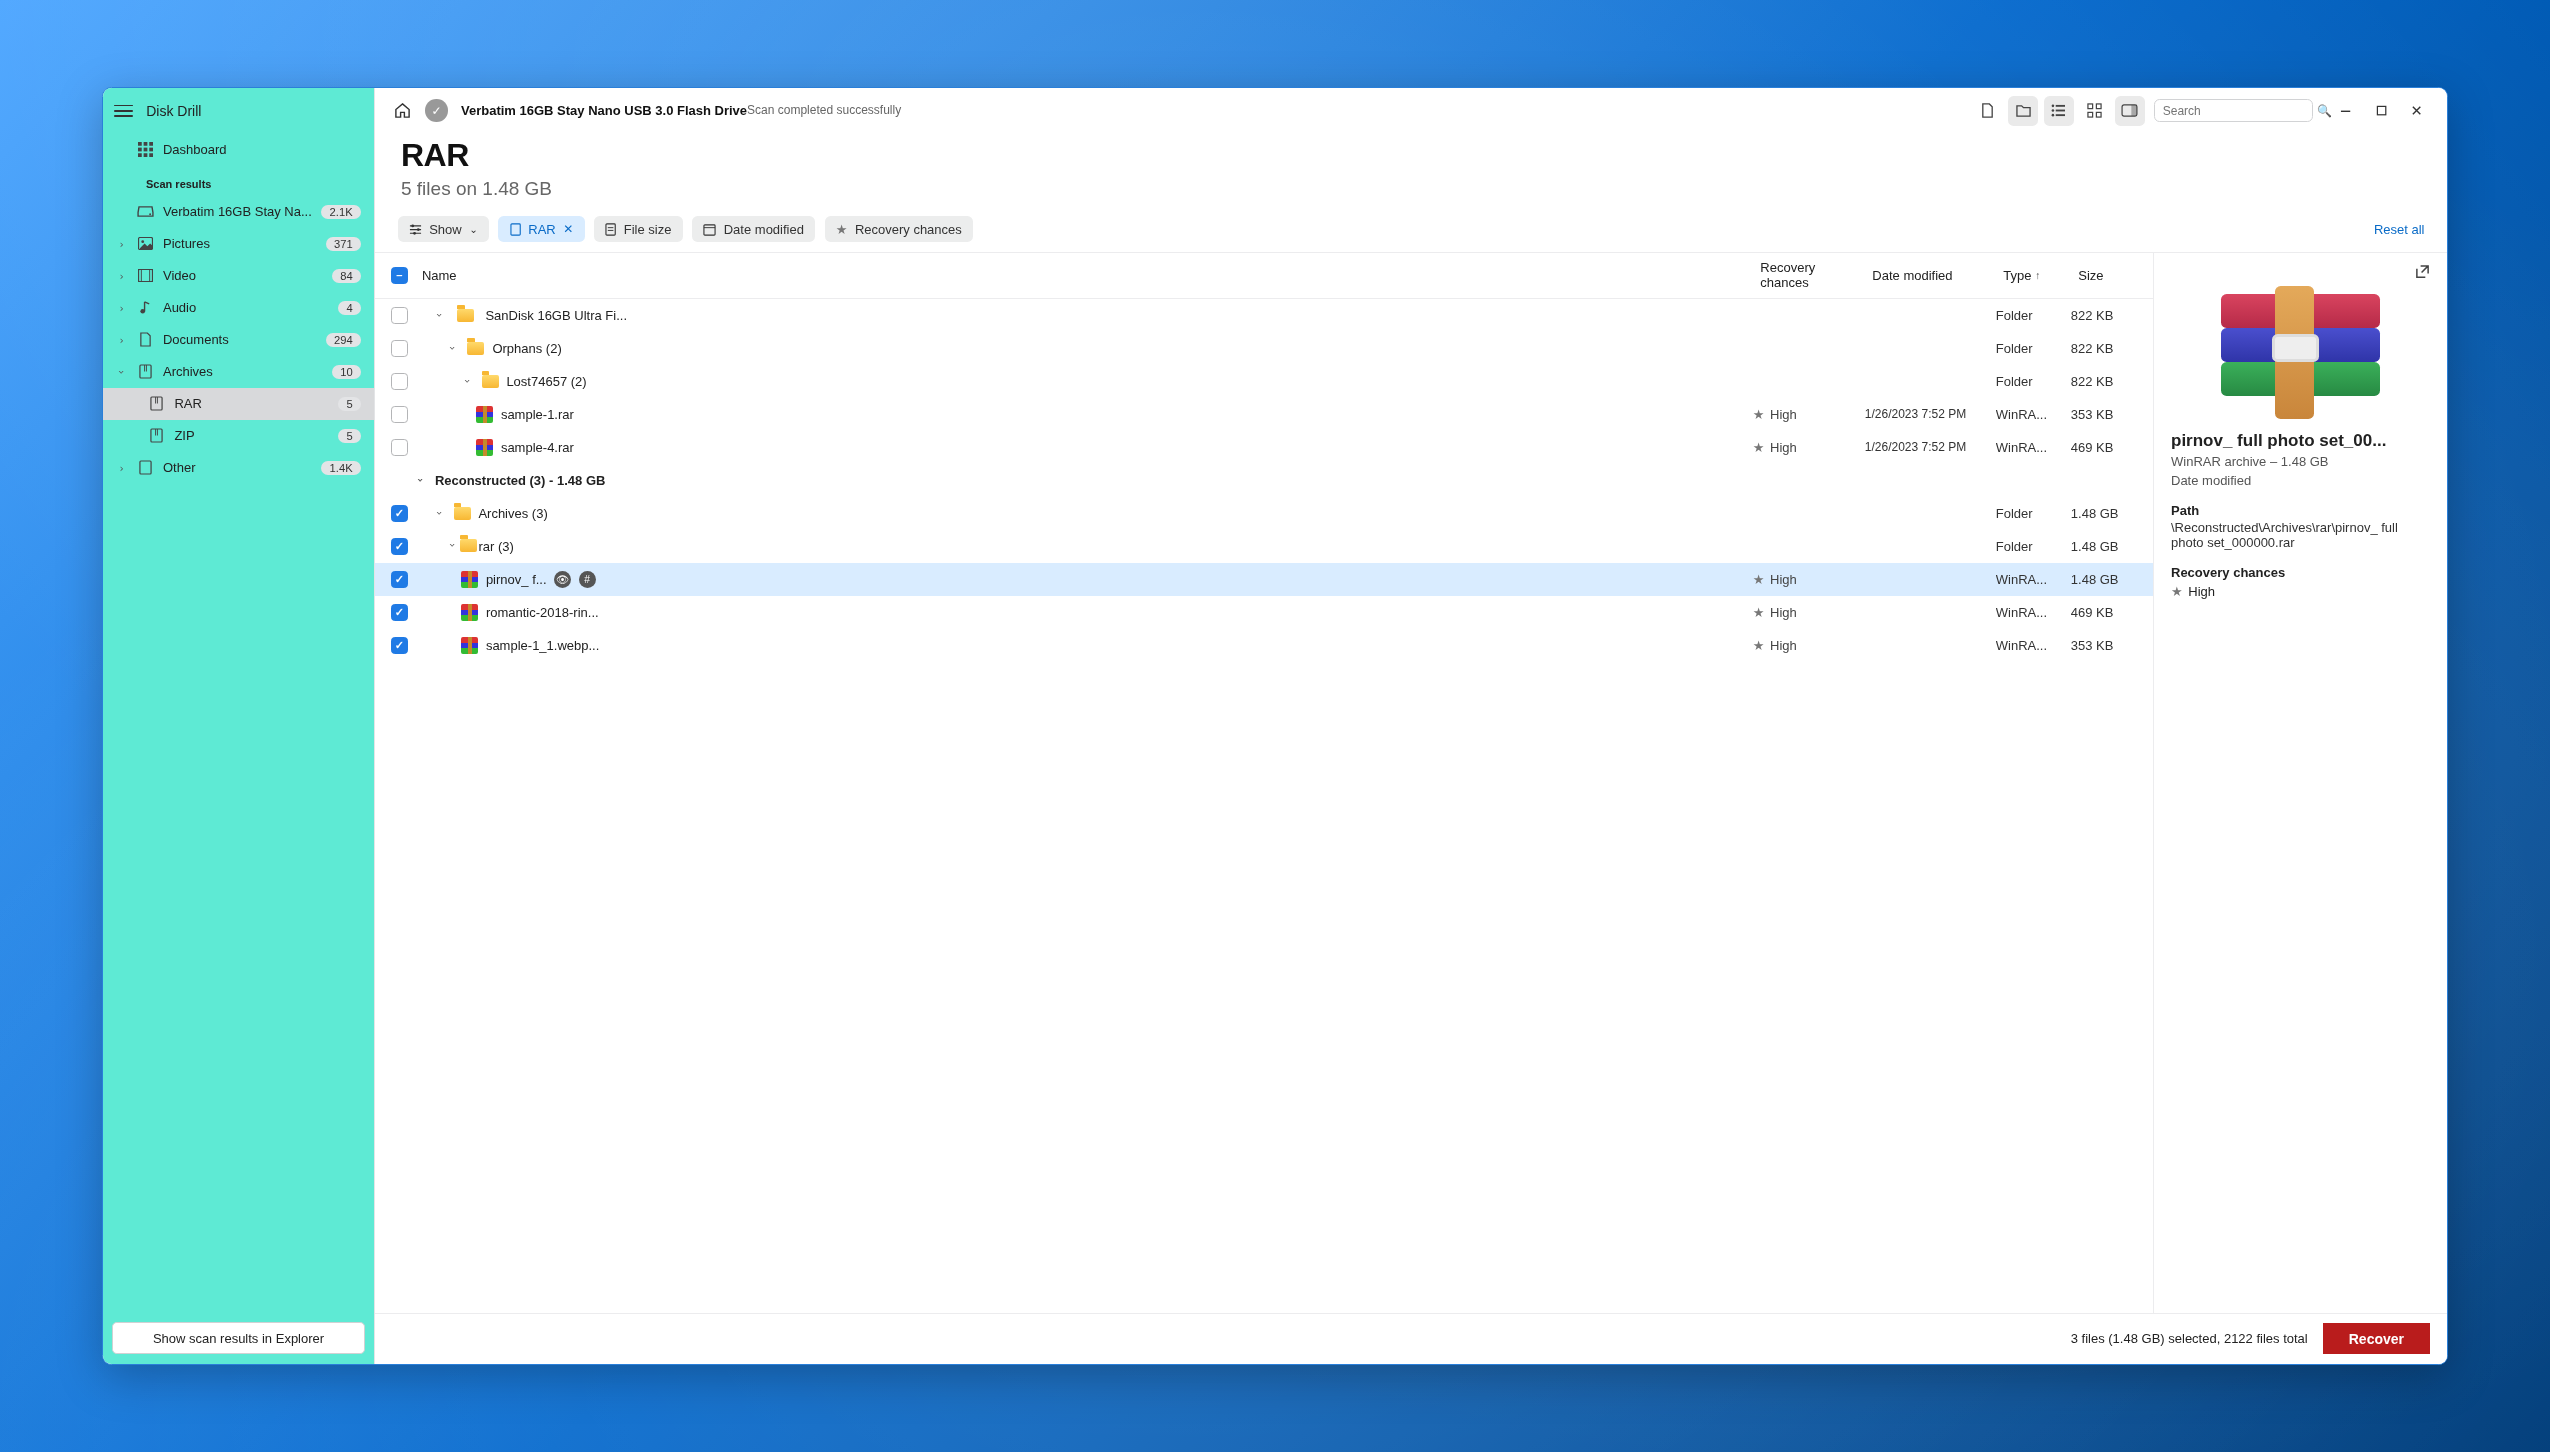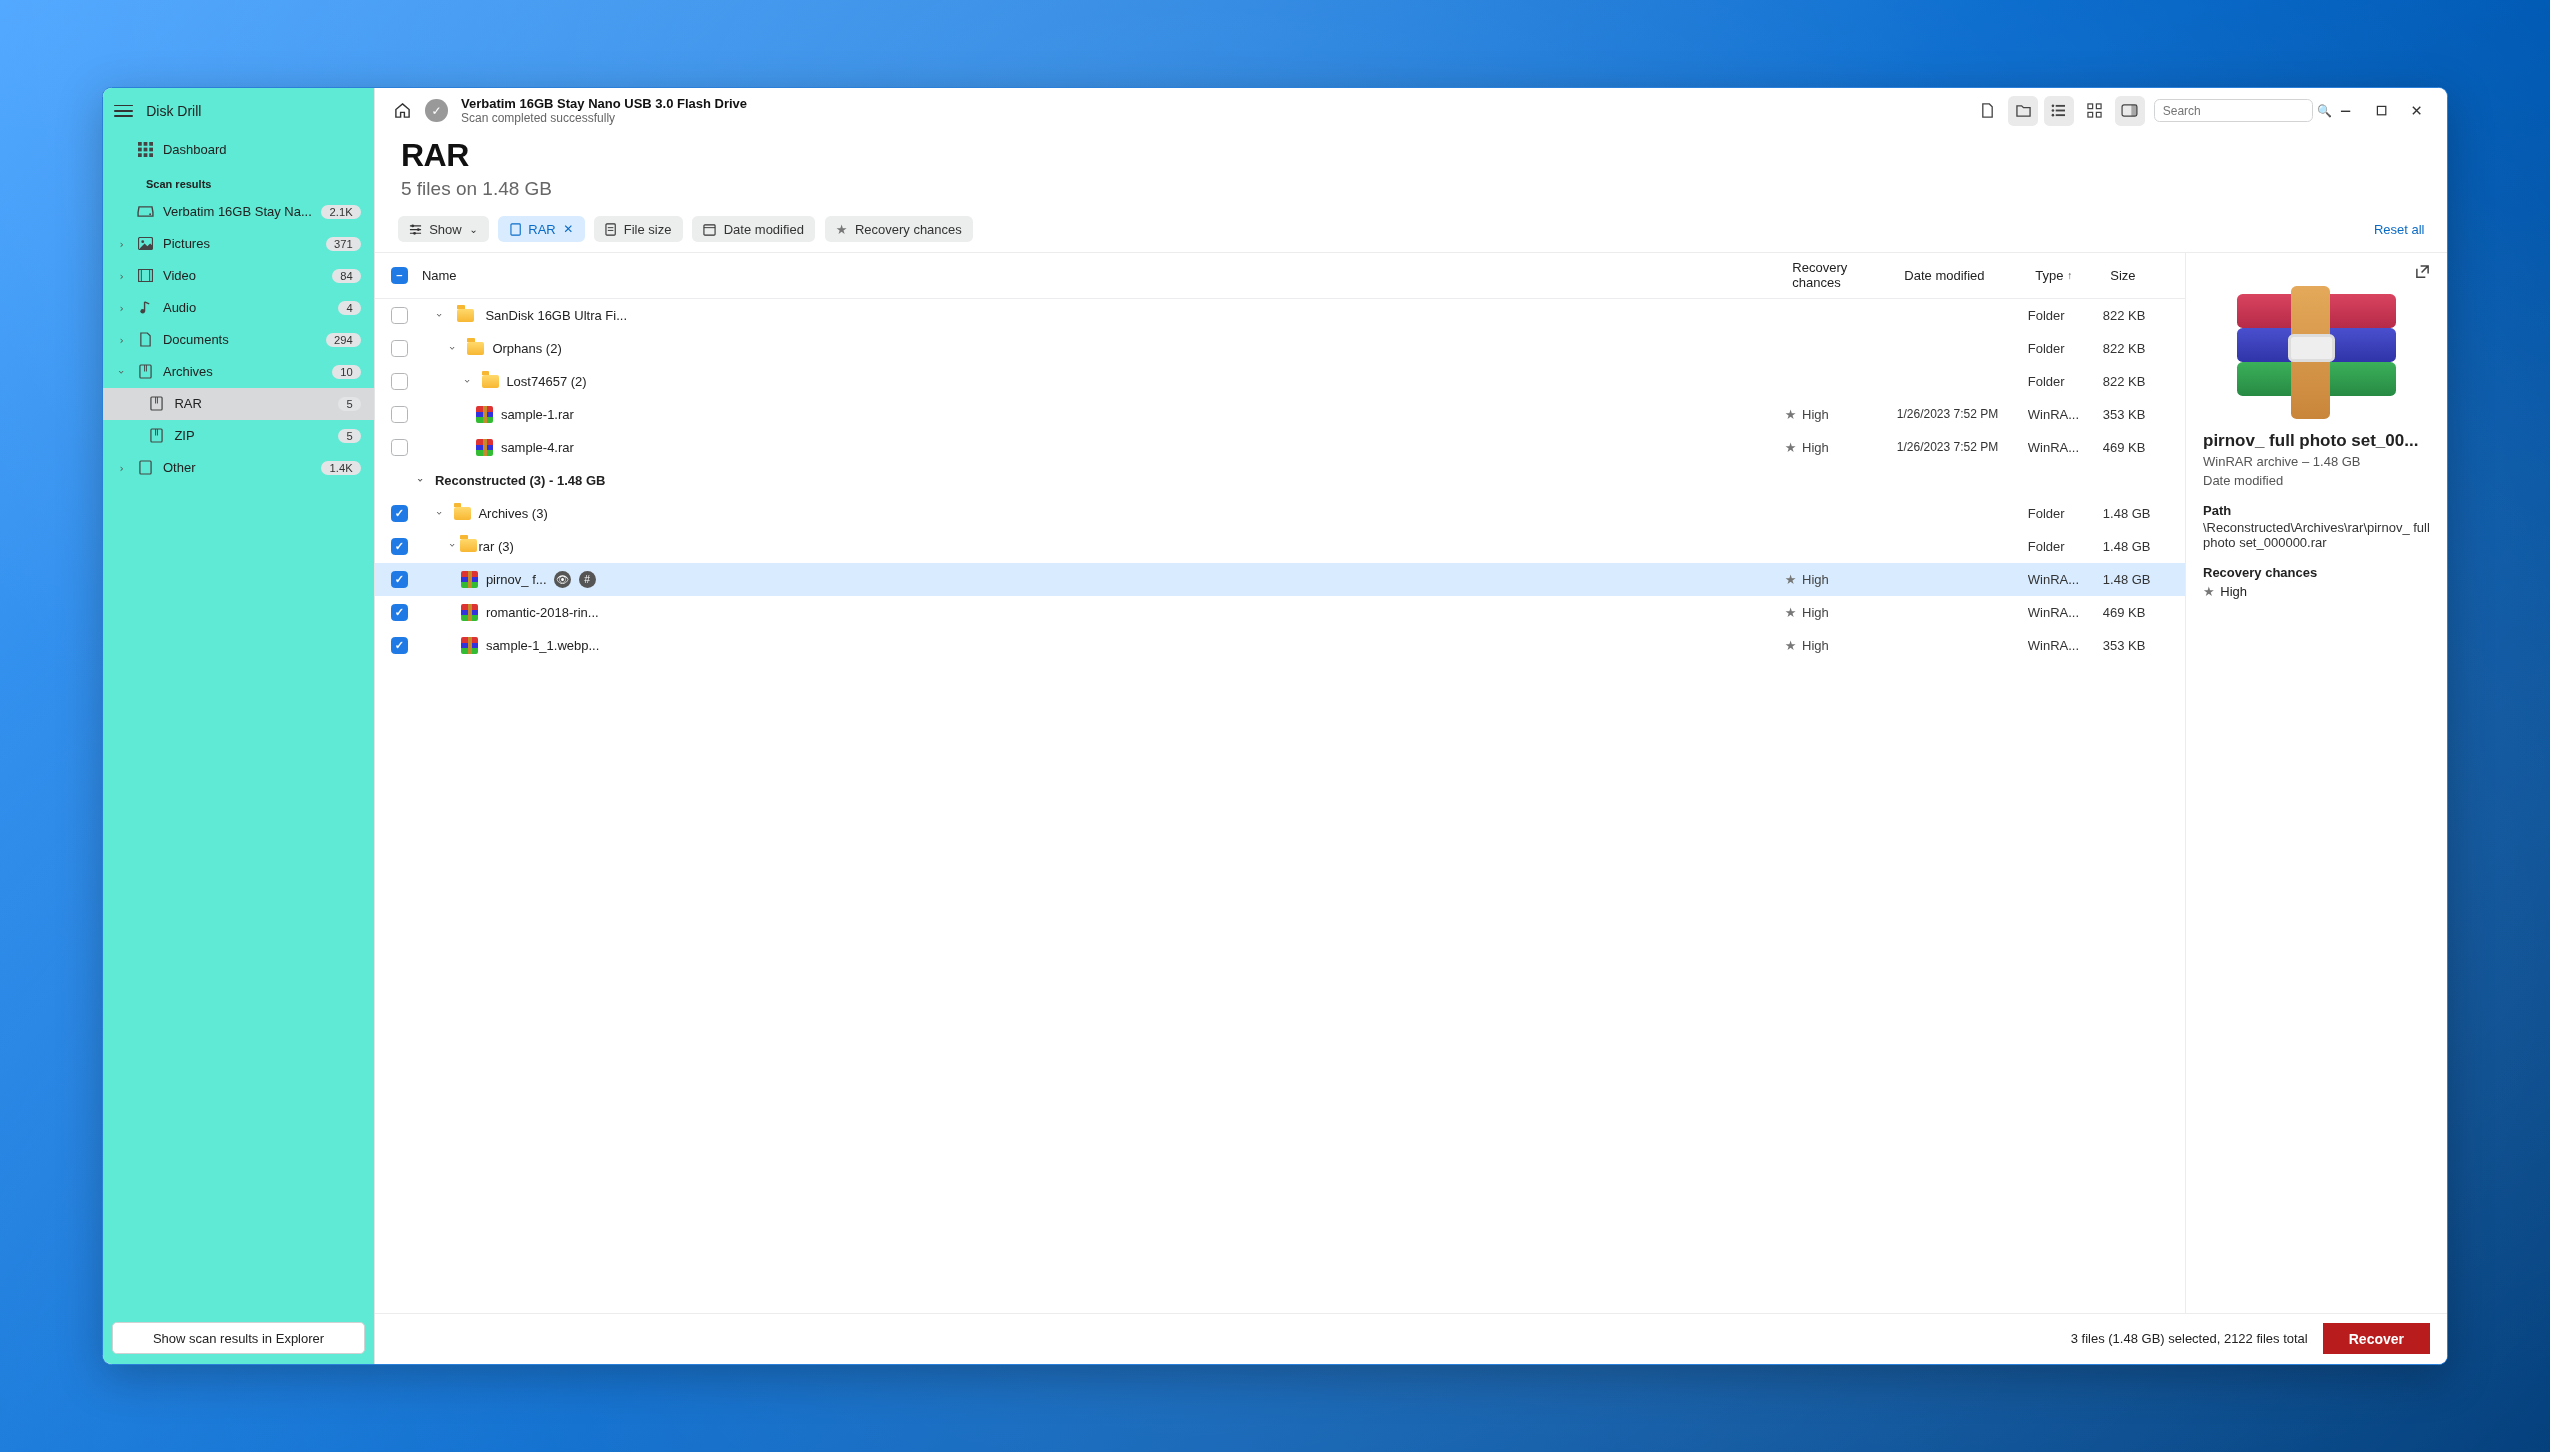--- a/index.html
+++ b/index.html
@@ -59,21 +59,21 @@
 .sidebar-footer { margin-top: auto; padding: 11.2px 9.4px 9.4px; }
 .explorer-btn { width: 100%; background: #fff; border: 0.9px solid #d0d1d3; border-radius: 4.7px; padding: 7.5px; font-size: 13px; cursor: pointer; color:#222;}
 
 .main { flex: 1; display: flex; flex-direction: column; background: #fff; min-width:0;}
 .top-row {
   display: flex; align-items: center; gap: 9.4px; padding: 7.5px 13px 5.6px 13px;
 }
 .top-left { display: flex; align-items: center; gap: 9.4px; }
 .round-icon-btn { width: 28px; height: 28px; display: inline-flex; align-items:center; justify-content:center; border-radius:5.6px; cursor:pointer; color:#333;}
 .status-check { width: 22.5px; height: 22.5px; border-radius: 50%; background: #999; color:#fff; display:inline-flex; align-items:center; justify-content:center; font-size:12px;}
-.title-block { display:flex; flex-direction:column; line-height:1.2; margin-left:3.7px;}
+.title-block { display:flex; line-height:1.2; margin-left:3.7px;}
 .drive-title { font-size: 13px; font-weight: 600; color:#111;}
 .drive-sub { font-size: 12px; color:#666; }
 .top-spacer { flex:1; }
 .view-toggles { display:flex; gap:5.6px; }
 .vt-btn { width:30px; height:30px; display:inline-flex; align-items:center; justify-content:center; border-radius:5.6px; cursor:pointer; color:#444;}
 .vt-btn.active { background:#eaeaea; }
 .search-box { display:flex; align-items:center; border:0.9px solid #d2d3d5; border-radius:5.6px; padding:3.7px 7.5px; width:159px;}
 .search-box input { flex:1; border:none; outline:none; font-size:12px; color:#333; background:transparent;}
 .search-box .mag { color:#666; font-size:12px;}
 .win-ctrl { display:flex; gap:1.9px; margin-left:5.6px;}
@@ -123,21 +123,21 @@
 .rar-ico::after { content:''; position:absolute; left:40%; top:0; width:20%; height:100%; background:#c58a2b;}
 .name-txt { overflow:hidden; text-overflow:ellipsis; white-space:nowrap; }
 .pill-ico { width:17px; height:17px; border-radius:50%; background:#555; color:#fff; display:inline-flex; align-items:center; justify-content:center; font-size:10.3px;}
 .star { color:#777; }
 
 .indent-1 { padding-left:19px; }
 .indent-2 { padding-left:32px; }
 .indent-3 { padding-left:47px; }
 .indent-4 { padding-left:62px; }
 
-.details { width:262px; border-left:0.9px solid #ececee; padding:11.2px 17px; display:flex; flex-direction:column; font-size:13px; color:#222; overflow:hidden;}
+.details { width:294px; border-left:0.9px solid #ececee; padding:11.2px 17px; display:flex; flex-direction:column; font-size:13px; color:#222; overflow:hidden;}
 .details .popout { align-self:flex-end; cursor:pointer; color:#444;}
 .thumb { width:159px; height:131px; margin:3.7px auto 17px; position:relative;}
 .book { position:absolute; left:0; right:0; height:34px; border-radius:5.6px;}
 .b1 { top:11.2px; background:linear-gradient(180deg,#d9445f,#b62a48);}
 .b2 { top:45px; background:linear-gradient(180deg,#4a4fce,#2f34a8);}
 .b3 { top:79px; background:linear-gradient(180deg,#3bb05a,#278a43);}
 .belt { position:absolute; top:3.7px; bottom:-5.6px; left:54px; width:39px; background:linear-gradient(180deg,#e4a95a,#c9863b); border-radius:5.6px;}
 .buckle { position:absolute; top:51px; left:51px; width:47px; height:28px; border:3.7px solid #ddd; border-radius:5.6px; background:#eee;}
 .d-title { font-size:17px; font-weight:600; overflow:hidden; text-overflow:ellipsis; white-space:nowrap;}
 .d-sub { color:#555; margin-top:3.7px;}

